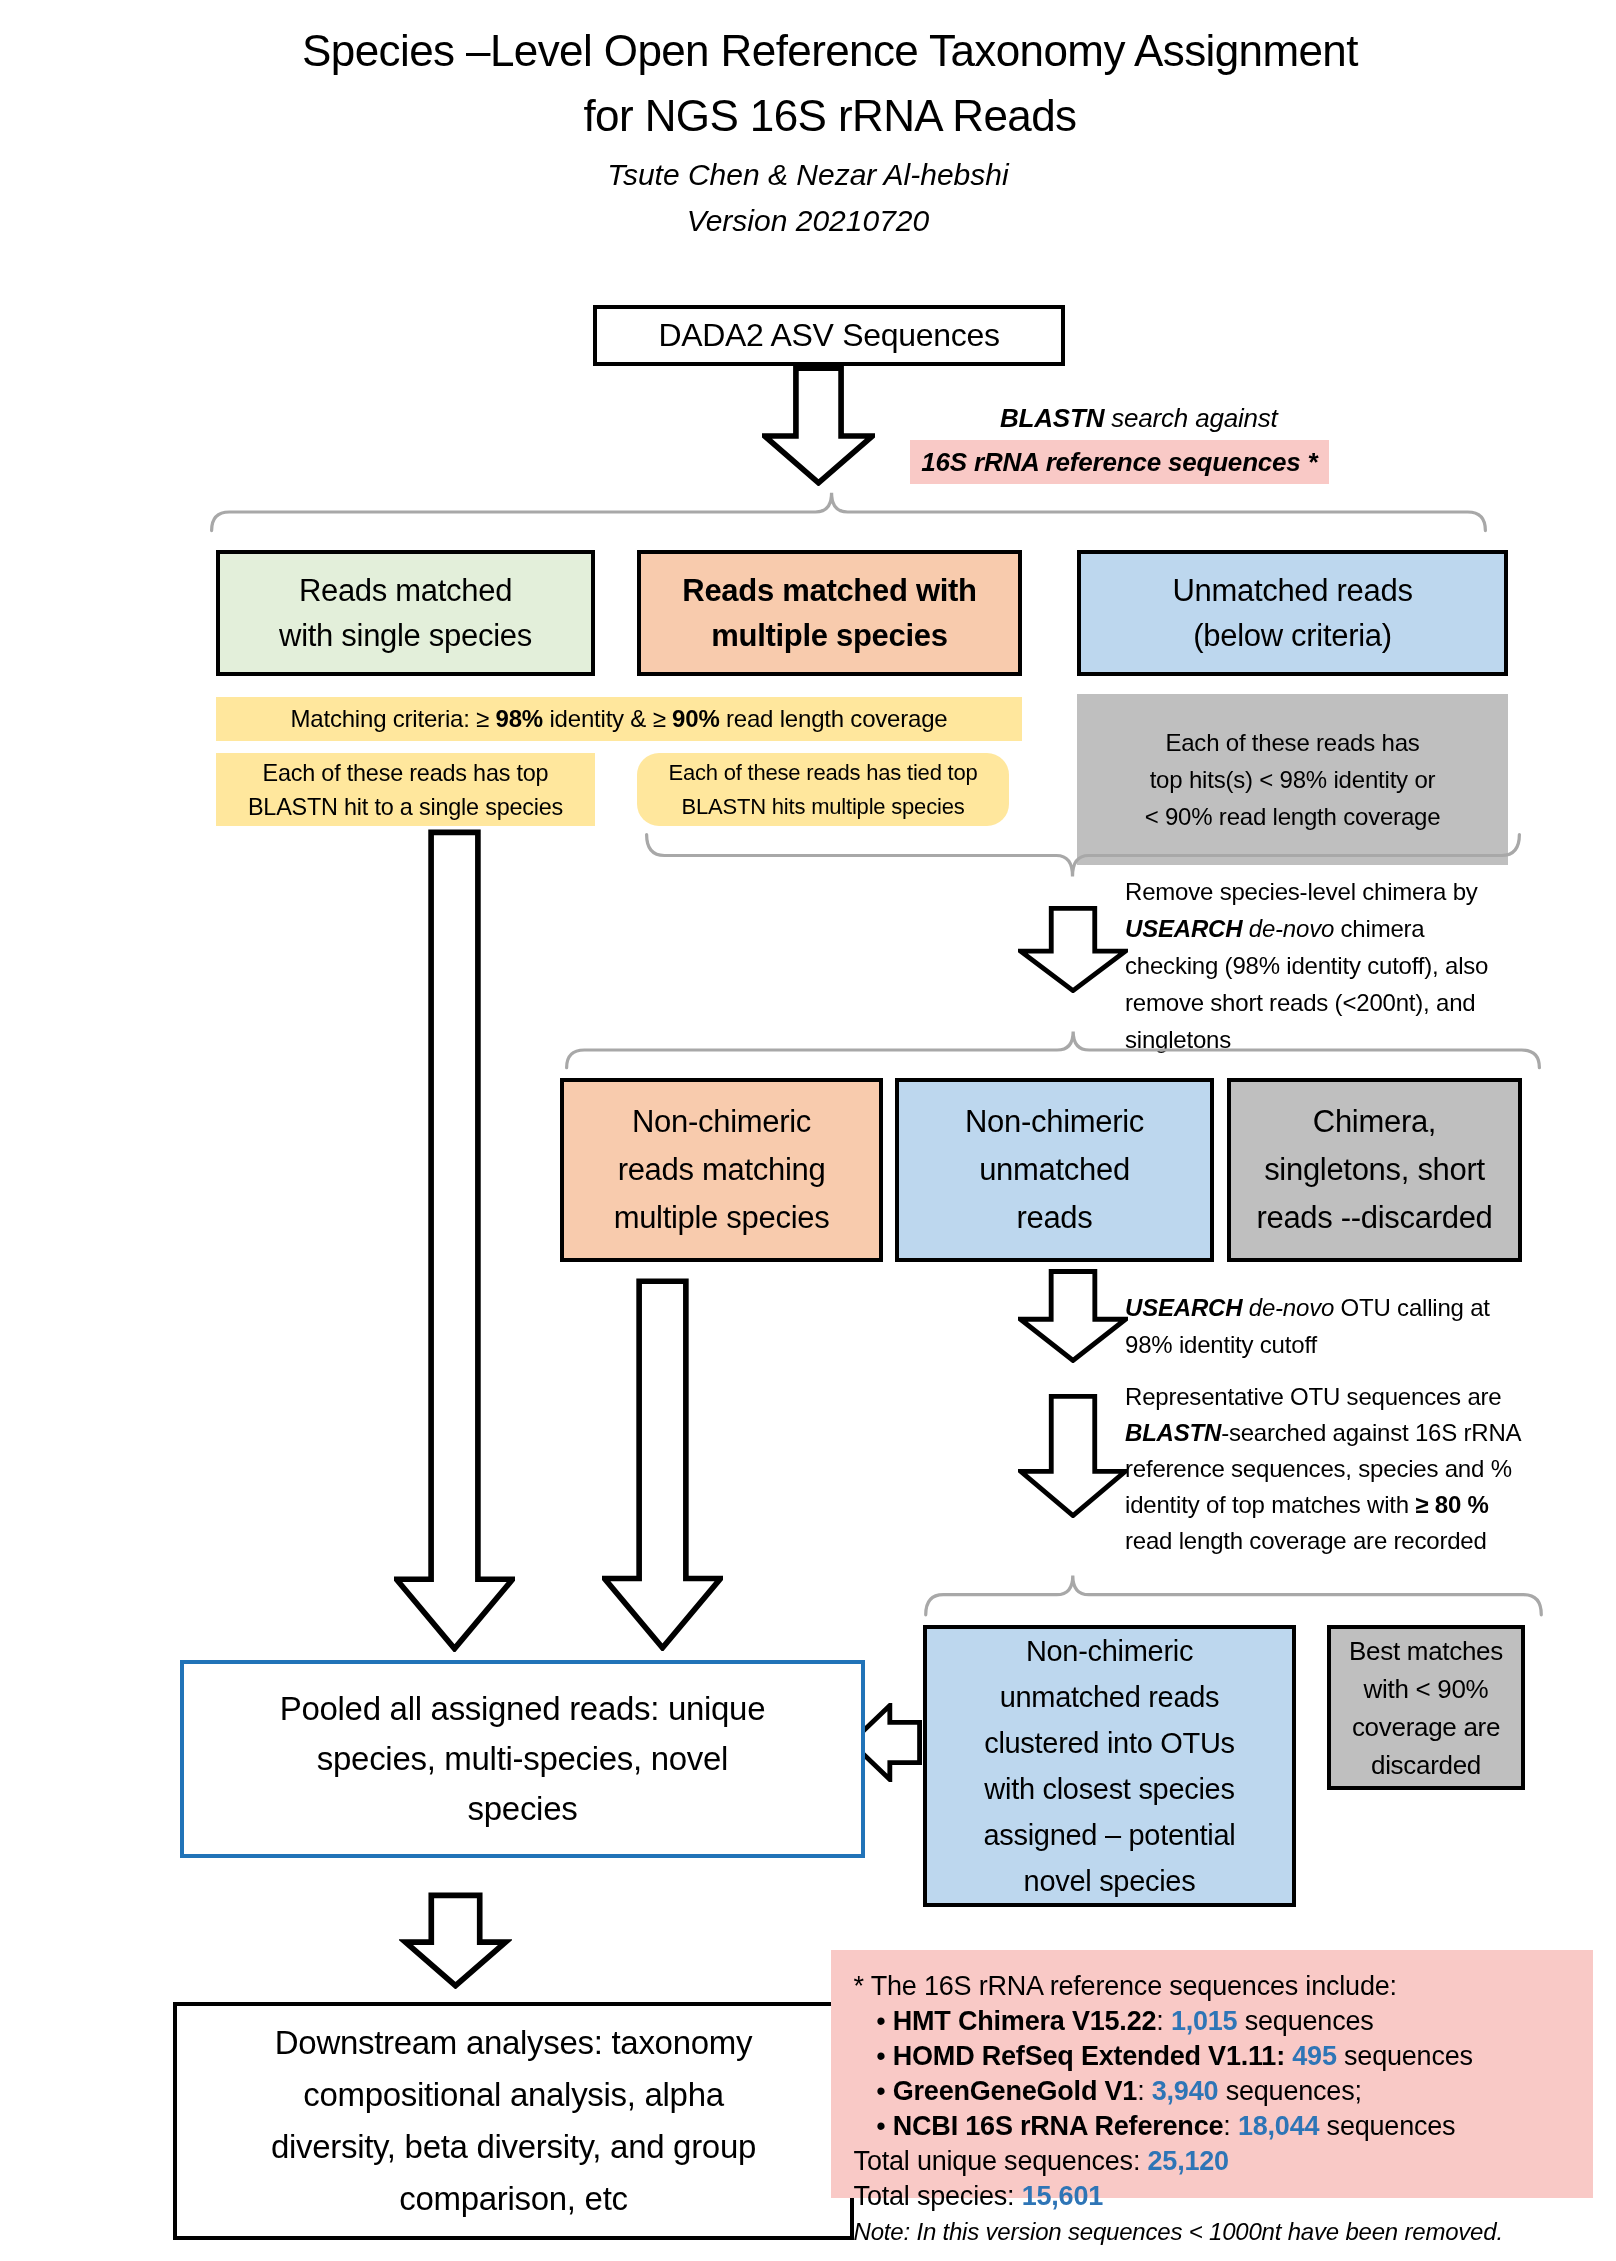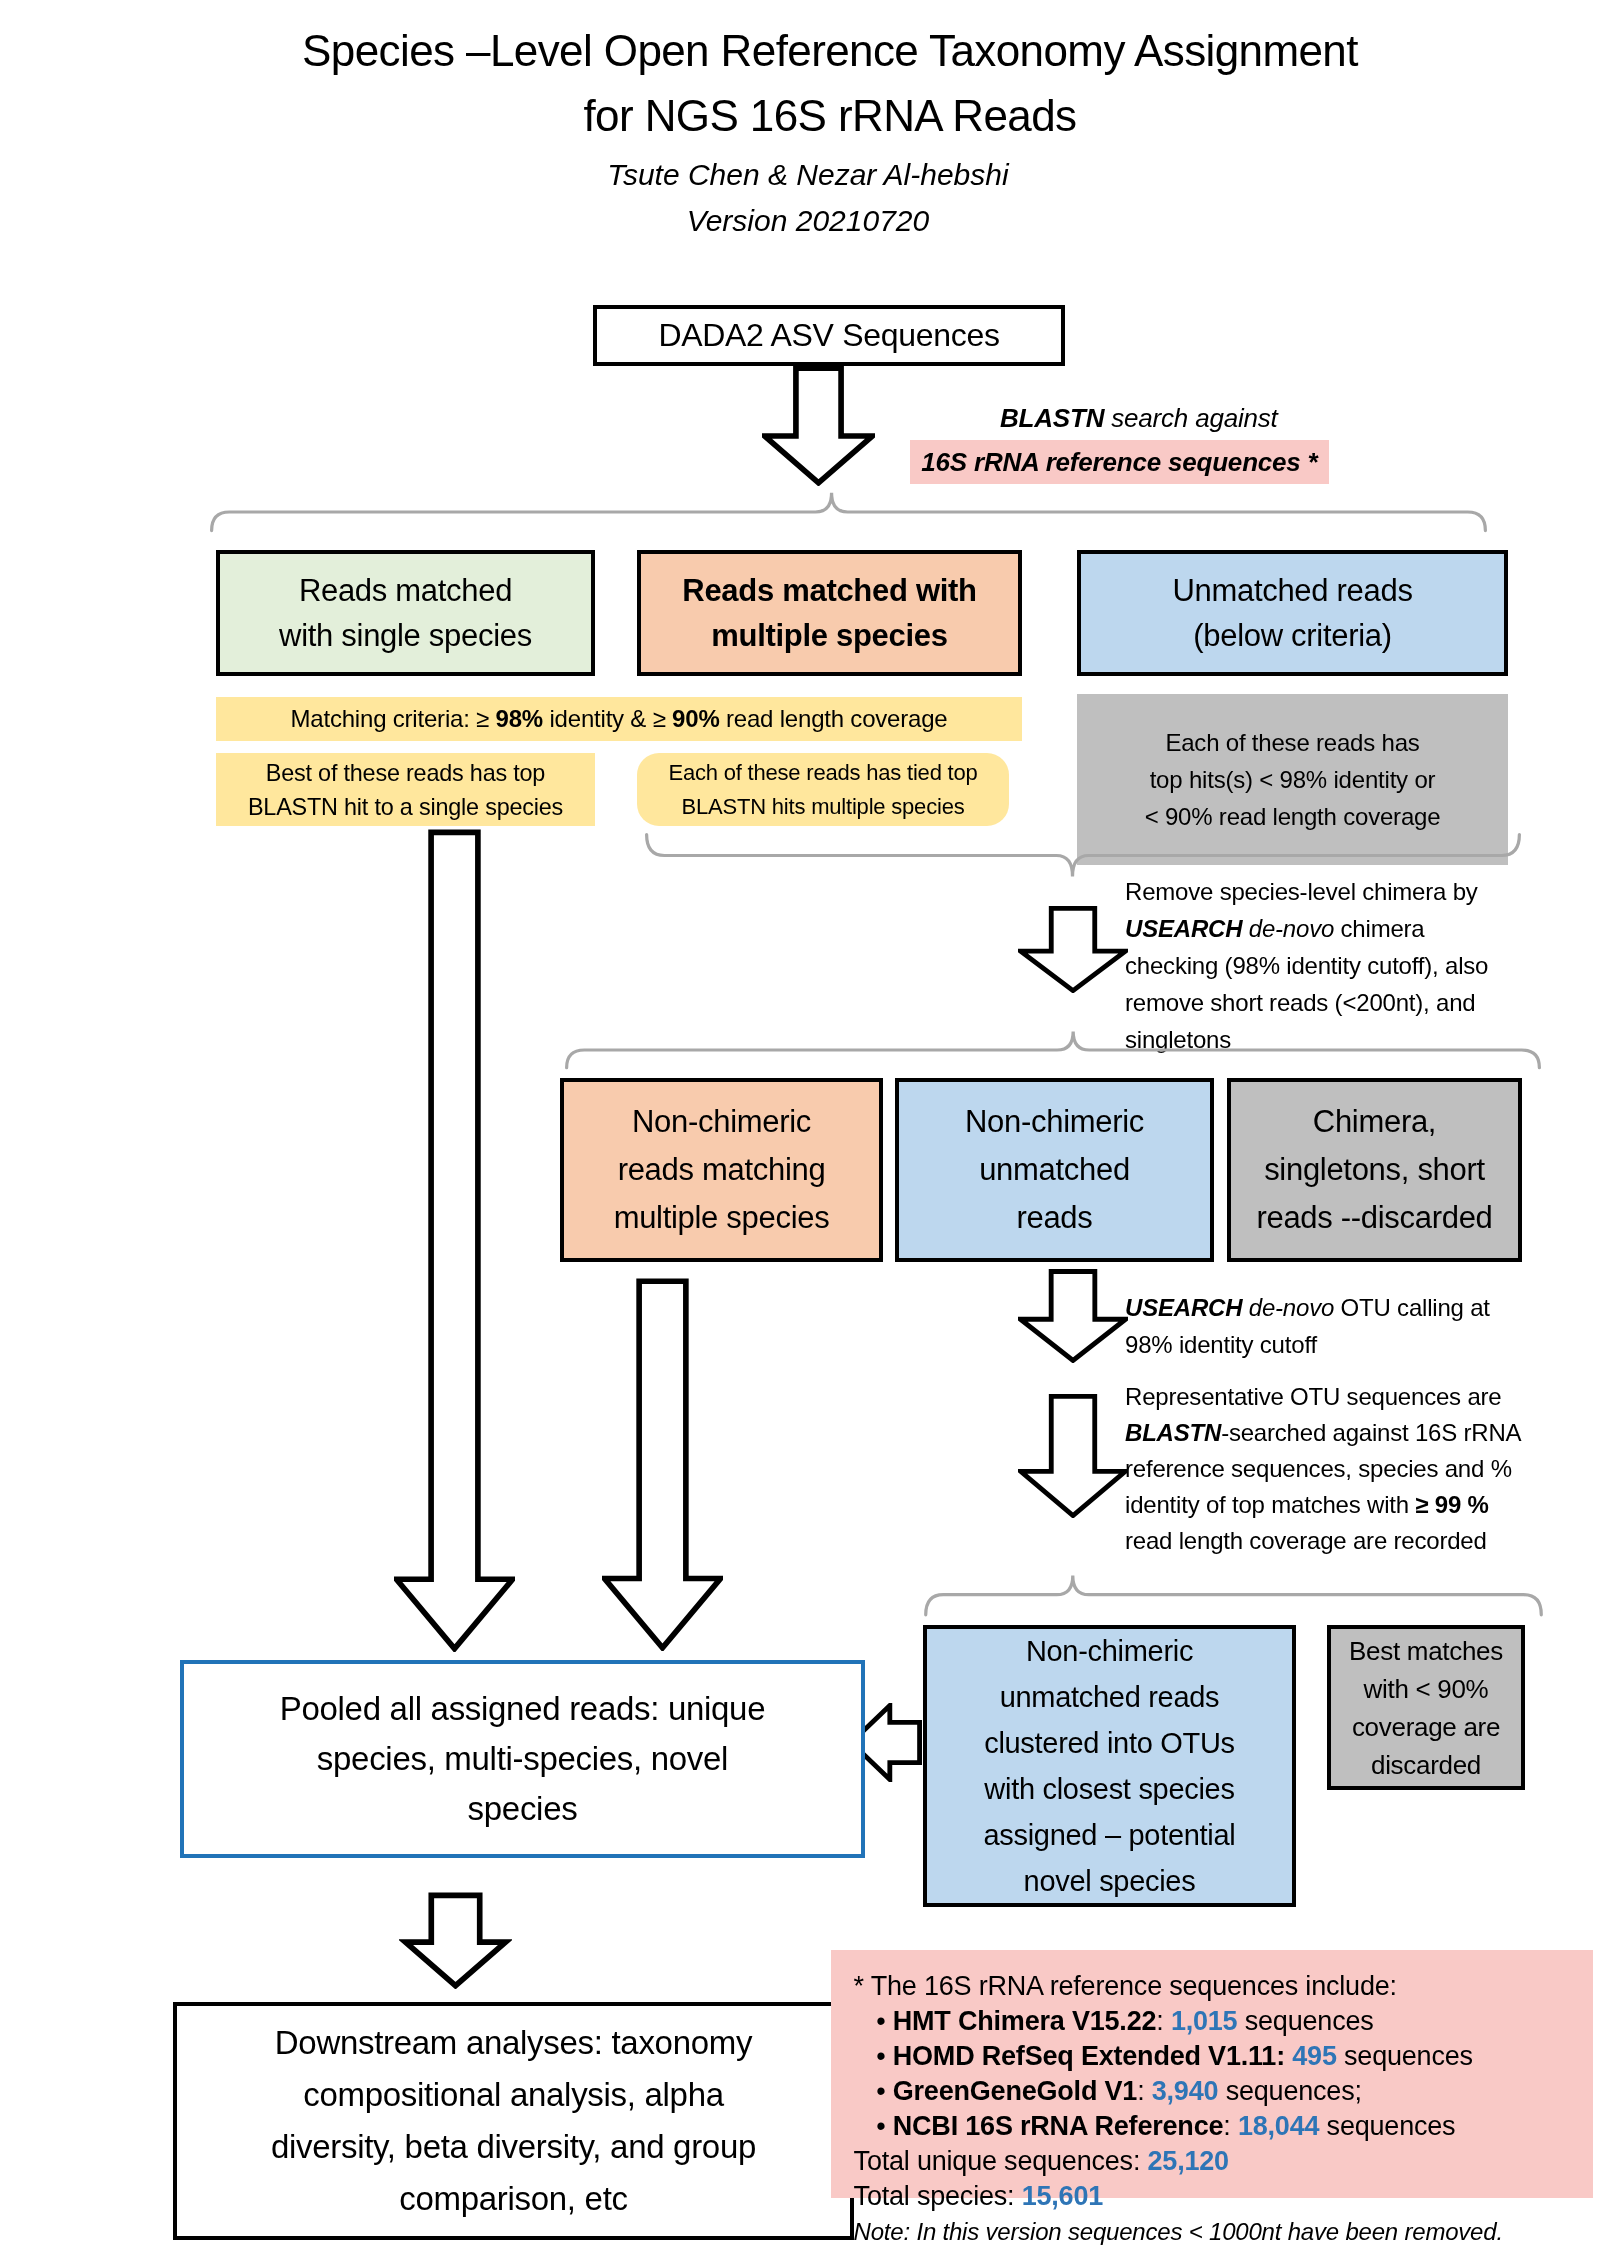--- a/index.html
+++ b/index.html
@@ -61,21 +61,21 @@
   </div>
   <div class="box" style="left:1077px;top:550px;width:431px;height:126px;font-size:31px;line-height:45px;background:var(--blue,#bdd7ee);">
     <span>Unmatched reads
 (below criteria)</span>
   </div>
 
   <div class="note" style="left:216px;top:697px;width:806px;height:44px;font-size:24px;background:var(--yellow,#ffe79d);">
     <span><span>Matching criteria: ≥ </span><span class="b">98%</span><span> identity &amp; ≥ </span><span class="b">90%</span><span> read length coverage</span></span>
   </div>
 
-  <div class="note" style="left:216px;top:753px;width:379px;height:73px;font-size:23.4px;line-height:34px;background:var(--yellow,#ffe79d);">Best of these reads has top
+  <div class="note" style="left:216px;top:753px;width:379px;height:73px;font-size:23.4px;line-height:34px;background:var(--yellow,#ffe79d);">Each of these reads has top
 BLASTN hit to a single species</div>
   <div class="note" style="left:637px;top:753px;width:372px;height:73px;font-size:22px;line-height:34px;background:var(--yellow,#ffe79d);border-radius:22px;">Each of these reads has tied top
 BLASTN hits multiple species</div>
 
   <div class="note" style="left:1077px;top:694px;width:431px;height:171px;font-size:24px;line-height:37px;background:var(--gray,#bfbfbf);">Each of these reads has
 top hits(s) &lt; 98% identity or
 &lt; 90% read length coverage</div>
 
   <svg class="abs" style="left:394px;top:829px;" width="121" height="823" viewBox="0 0 150 1020">
     <polygon class="arrow" stroke-width="7" points="46,4 104,4 104,930 147,930 75,1016 3,930 46,930"></polygon>
@@ -120,21 +120,21 @@
     <polygon class="arrow" stroke-width="6" points="41,3 95,3 95,62 133,62 68,113 3,62 41,62"></polygon>
   </svg>
   <div class="para" style="left:1125px;top:1289px;width:379px;font-size:24px;line-height:37px;">
     <span class="bi">USEARCH</span><span class="i"> de-novo</span><span> OTU calling at 98% identity cutoff</span>
   </div>
 
   <svg class="abs" style="left:1018px;top:1394px;" width="110" height="124" viewBox="0 0 136 154">
     <polygon class="arrow" stroke-width="6" points="41,3 95,3 95,96 133,96 68,151 3,96 41,96"></polygon>
   </svg>
   <div class="para" style="left:1125px;top:1379px;width:403px;font-size:24px;line-height:36px;">
-    <span>Representative OTU sequences are </span><span class="bi">BLASTN</span><span>-searched against 16S rRNA reference sequences, species and % identity of top matches with </span><span class="b">≥ 99 %</span><span> read length coverage are recorded</span>
+    <span>Representative OTU sequences are </span><span class="bi">BLASTN</span><span>-searched against 16S rRNA reference sequences, species and % identity of top matches with </span><span class="b">≥ 80 %</span><span> read length coverage are recorded</span>
   </div>
 
   <svg class="abs" style="left:923px;top:1573px;" width="621" height="45" viewBox="0 0 770 56">
     <path class="brace" d="M 2,52 Q 2,27 24,27 L 165,27 Q 185,27 185,3 Q 185,27 205,27 L 746,27 Q 768,27 768,52"></path>
   </svg>
 
   <div class="box" style="left:923px;top:1625px;width:373px;height:282px;font-size:29px;line-height:46px;background:var(--blue,#bdd7ee);">
     <span>Non-chimeric
 unmatched reads
 clustered into OTUs

